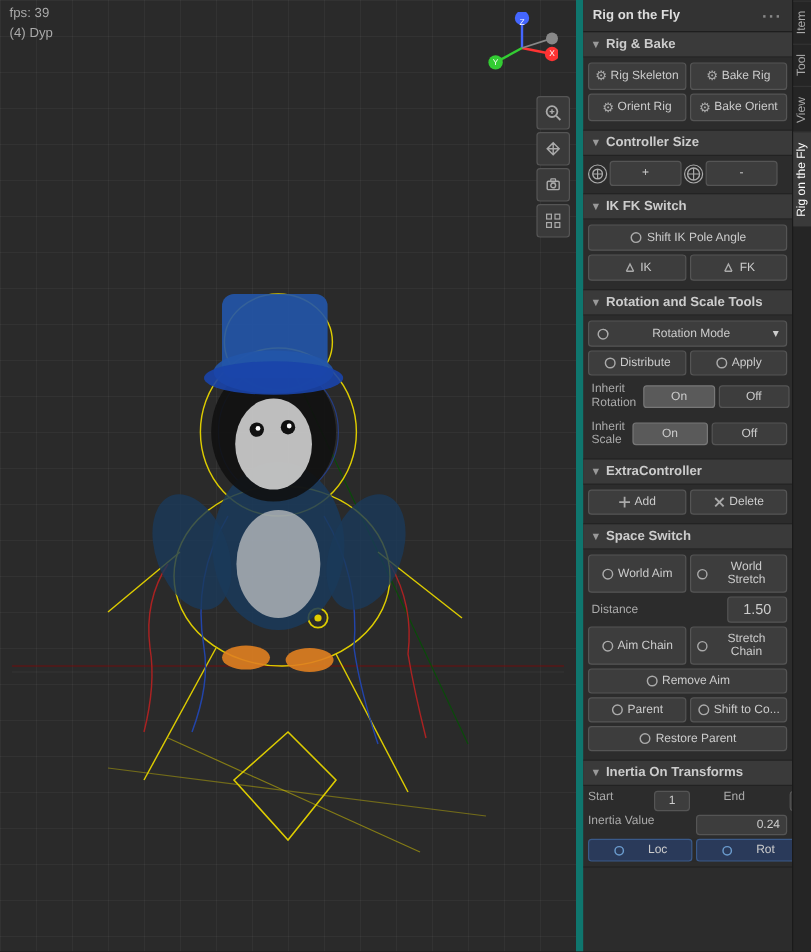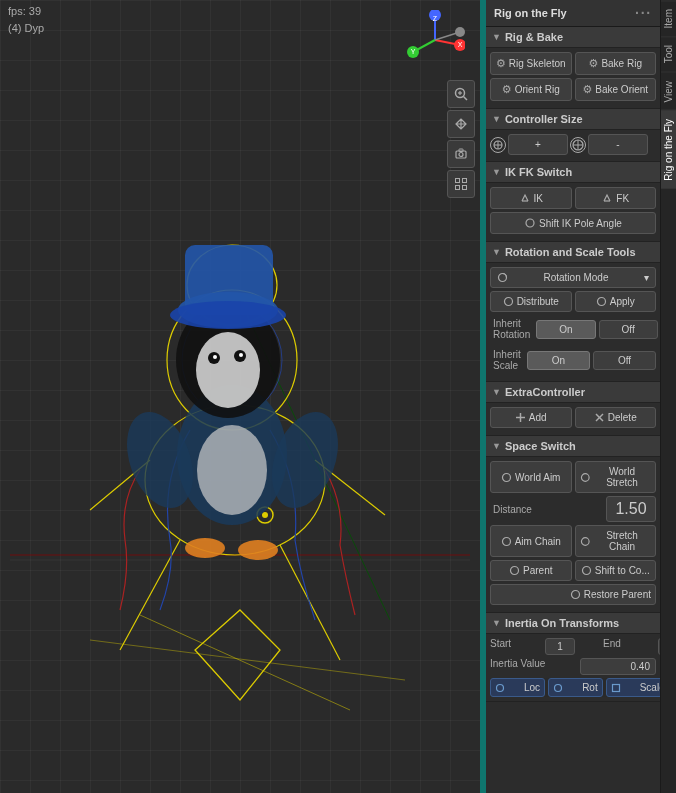--- a/index.html
+++ b/index.html
@@ -240,21 +240,21 @@
       text-align: right;
       min-width: 50px;
     }
 
     
     .num-field {
       background: #3d3d3d;
       border: 1px solid #555;
       border-radius: 3px;
       color: #ccc;
-      font-size: 16px;
+      font-size: 12px;
       padding: 3px 6px;
       text-align: center;
     }
 
     
     .size-row {
       display: flex;
       align-items: center;
       gap: 2px;
       margin-bottom: 2px;
@@ -335,21 +335,21 @@
       background: #2a2a2a;
     }
 
     .transform-btn {
       flex: 1;
       background: #3d3d3d;
       border: 1px solid #555;
       border-radius: 3px;
       color: #ccc;
       font-size: 10px;
-      padding: 3px 4px;
+      padding: 3px 20px;
       cursor: pointer;
       text-align: center;
       display: flex;
       align-items: center;
       justify-content: center;
       gap: 19px;
     }
 
     .blue-tint { background: #2a3a5a; border-color: #3a5a8a; }
 
@@ -545,41 +545,41 @@
           </button>
         </div>
       </div>
 
       <div class="section-header">
         <span class="arrow">▼</span>
         <span>IK FK Switch</span>
       </div>
       <div class="section-content">
         <div class="btn-row">
+          <button class="btn" style="flex: 1;">
+            <svg width="12" height="12" viewBox="0 0 12 12">
+                <circle cx="6" cy="6" r="4" fill="none" stroke="#aaa" stroke-width="1.2"></circle>
+              </svg>
+            <span>Shift IK Pole Angle</span>
+          </button>
+        </div>
+        <div class="btn-row">
           <button class="btn">
             <svg width="12" height="12" viewBox="0 0 12 12">
                 <path d="M3 9L6 3L9 9" stroke="#aaa" stroke-width="1.2" fill="none"></path>
                 <line x1="3" y1="9" x2="9" y2="9" stroke="#aaa" stroke-width="1.2"></line>
               </svg>
             <span>IK</span>
           </button>
           <button class="btn">
             <svg width="12" height="12" viewBox="0 0 12 12">
                 <path d="M3 9L6 3L9 9" stroke="#aaa" stroke-width="1.2" fill="none"></path>
                 <line x1="3" y1="9" x2="9" y2="9" stroke="#aaa" stroke-width="1.2"></line>
               </svg>
             <span>FK</span>
-          </button>
-        </div>
-        <div class="btn-row">
-          <button class="btn" style="flex: 1;">
-            <svg width="12" height="12" viewBox="0 0 12 12">
-                <circle cx="6" cy="6" r="4" fill="none" stroke="#aaa" stroke-width="1.2"></circle>
-              </svg>
-            <span>Shift IK Pole Angle</span>
           </button>
         </div>
       </div>
 
       <div class="section-header">
         <span class="arrow">▼</span>
         <span>Rotation and Scale Tools</span>
       </div>
       <div class="section-content">
         <div class="dropdown">
@@ -678,35 +678,43 @@
             <span>Aim Chain</span>
           </button>
           <button class="btn">
             <svg width="11" height="11" viewBox="0 0 11 11">
                 <circle cx="5.5" cy="5.5" r="4" fill="none" stroke="#aaa" stroke-width="1.2"></circle>
               </svg>
             <span>Stretch Chain</span>
           </button>
         </div>
         <div class="btn-row">
+          <button class="btn" style="flex:1;">
+            <svg width="11" height="11" viewBox="0 0 11 11">
+                <circle cx="5.5" cy="5.5" r="4" fill="none" stroke="#aaa" stroke-width="1.2"></circle>
+              </svg>
+            <span>Remove Aim</span>
+          </button>
+        </div>
+        <div class="btn-row">
           <button class="btn">
             <svg width="11" height="11" viewBox="0 0 11 11">
                 <circle cx="5.5" cy="5.5" r="4" fill="none" stroke="#aaa" stroke-width="1.2"></circle>
               </svg>
             <span>Parent</span>
           </button>
           <button class="btn">
             <svg width="11" height="11" viewBox="0 0 11 11">
                 <circle cx="5.5" cy="5.5" r="4" fill="none" stroke="#aaa" stroke-width="1.2"></circle>
               </svg>
             <span>Shift to Co...</span>
           </button>
         </div>
         <div class="btn-row">
-          <button class="btn" style="flex:1;justify-content:flex-end;">
+          <button class="btn" style="flex:1;">
             <svg width="11" height="11" viewBox="0 0 11 11">
                 <circle cx="5.5" cy="5.5" r="4" fill="none" stroke="#aaa" stroke-width="1.2"></circle>
               </svg>
             <span>Restore Parent</span>
           </button>
         </div>
       </div>
 
       <div class="section-header">
         <span class="arrow">▼</span>
@@ -714,21 +722,21 @@
       </div>
       <div class="section-content">
         <div class="inertia-row">
           <span class="inertia-label">Start</span>
           <span class="inertia-val">1</span>
           <span class="inertia-label" style="margin-left:8px;">End</span>
           <span class="inertia-val">20</span>
         </div>
         <div class="inertia-row">
           <span class="inertia-label" style="min-width:70px;">Inertia Value</span>
-          <span class="inertia-val" style="flex:1;text-align:right;">0.40</span>
+          <span class="inertia-val" style="flex:1;text-align:right;">0.24</span>
         </div>
         <div class="transform-row" style="padding:0;margin-top:2px;">
           <button class="transform-btn blue-tint">
             <svg width="10" height="10" viewBox="0 0 10 10">
                 <circle cx="5" cy="5" r="3.5" fill="none" stroke="#6a9acc" stroke-width="1.2"></circle>
               </svg>
             <span>Loc</span>
           </button>
           <button class="transform-btn blue-tint">
             <svg width="10" height="10" viewBox="0 0 10 10">

